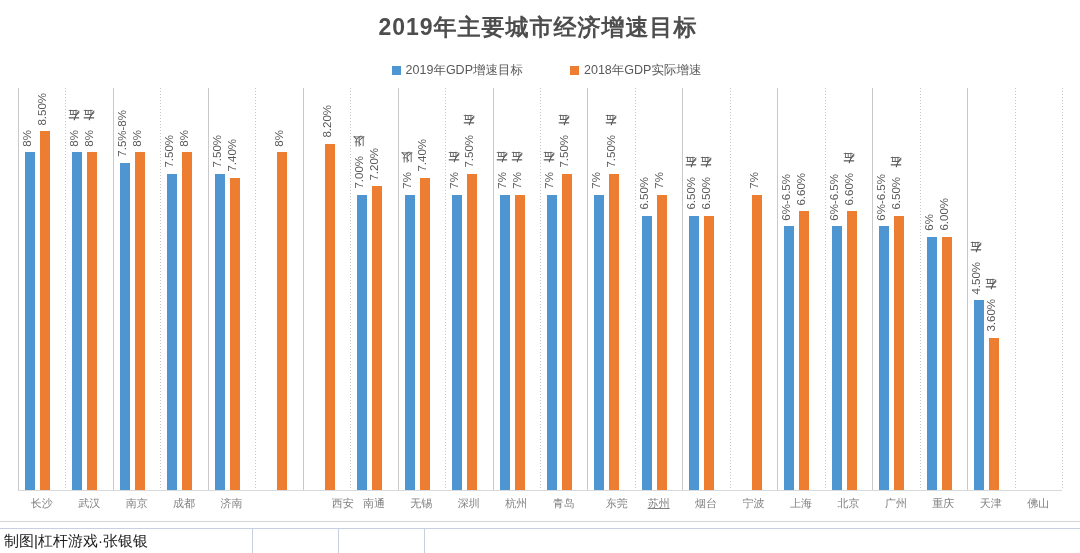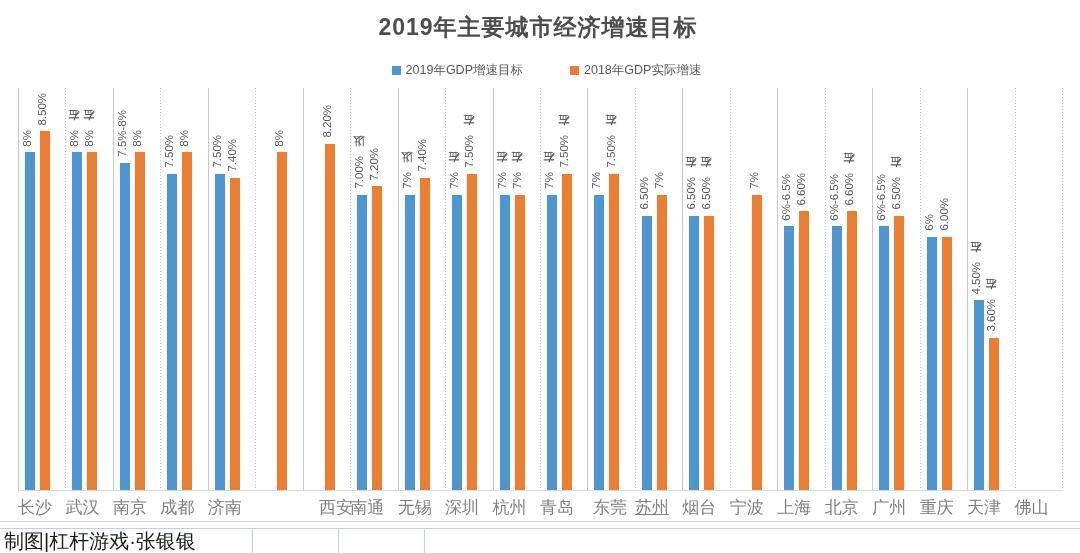--- a/index.html
+++ b/index.html
@@ -60,22 +60,22 @@
     writing-mode:vertical-rl;
     transform:rotate(180deg);
     transform-origin:center;
     line-height:1;
   }
   .xlabels{
     position:absolute;left:18px;top:496px;width:1044px;height:24px;
   }
   .xlabel{
     position:absolute;
-    text-align:left;
-    font-size:17px;
+    text-align:center;
+    font-size:11px;
     color:#808080;
     top:0;
   }
   
   #sheet{
     position:absolute;left:0;top:521px;width:1080px;height:32px;
     background:#ffffff;
     border-top:1px solid #d4d4d4;
     box-sizing:border-box;
   }
@@ -83,21 +83,21 @@
     position:absolute;left:0;top:6px;width:1080px;height:26px;
     border-top:1px solid #c6d0e0;border-bottom:1px solid #c6d0e0;
     box-sizing:border-box;
     display:flex;
   }
   .sheet-cell{
     border-right:1px solid #c6d0e0;
     box-sizing:border-box;
     display:flex;align-items:center;
     padding-left:4px;
-    font-size:20px;color:#1a1a1a;
+    font-size:15px;color:#1a1a1a;
     font-family:"Liberation Sans","DejaVu Sans",sans-serif;
   }
   .sheet-cell.c1{width:253px;}
   .sheet-cell.c2{width:86px;}
   .sheet-cell.c3{width:86px;}
   .sheet-cell.c4{flex:1;border-right:none;}
 </style>
 </head>
 <body>
 

